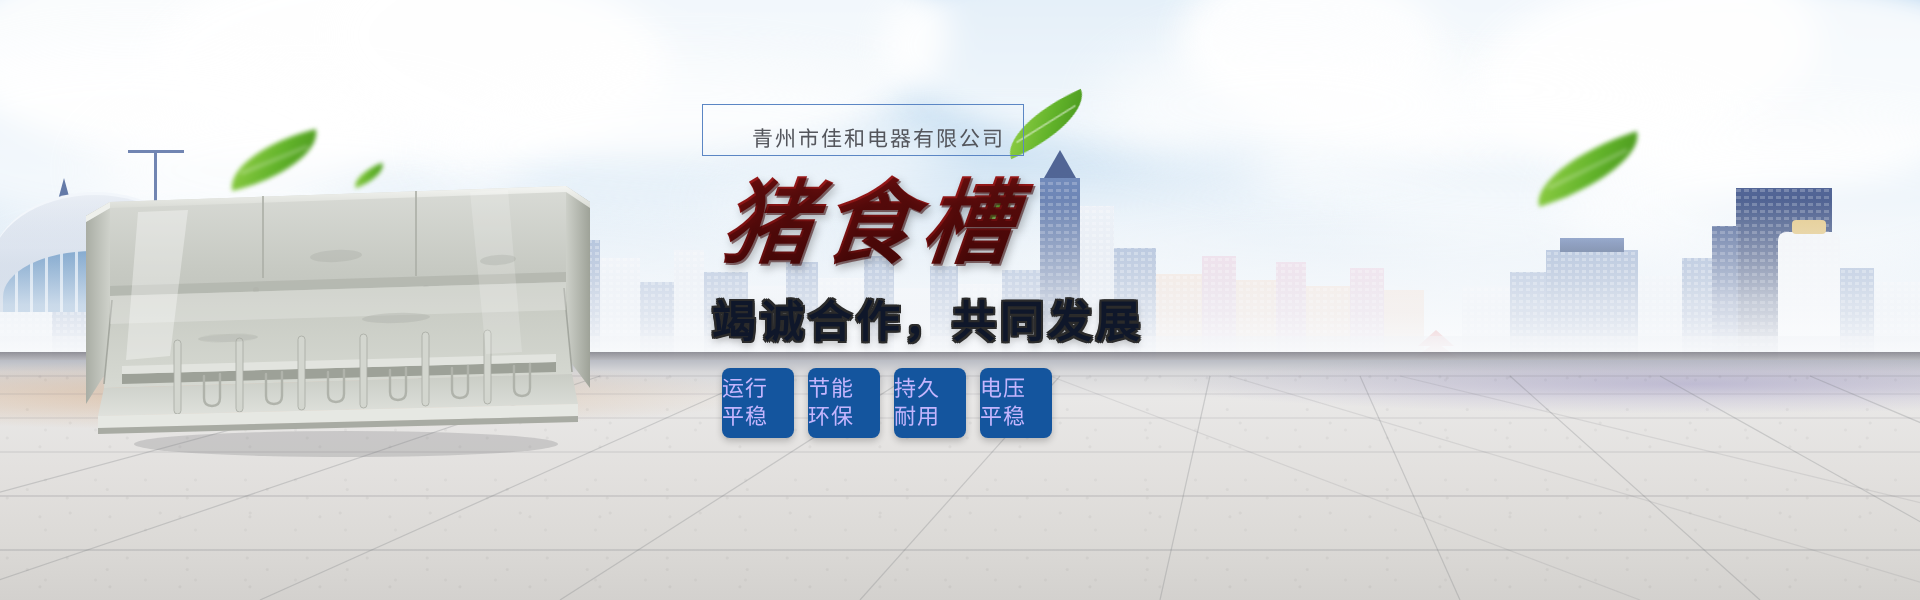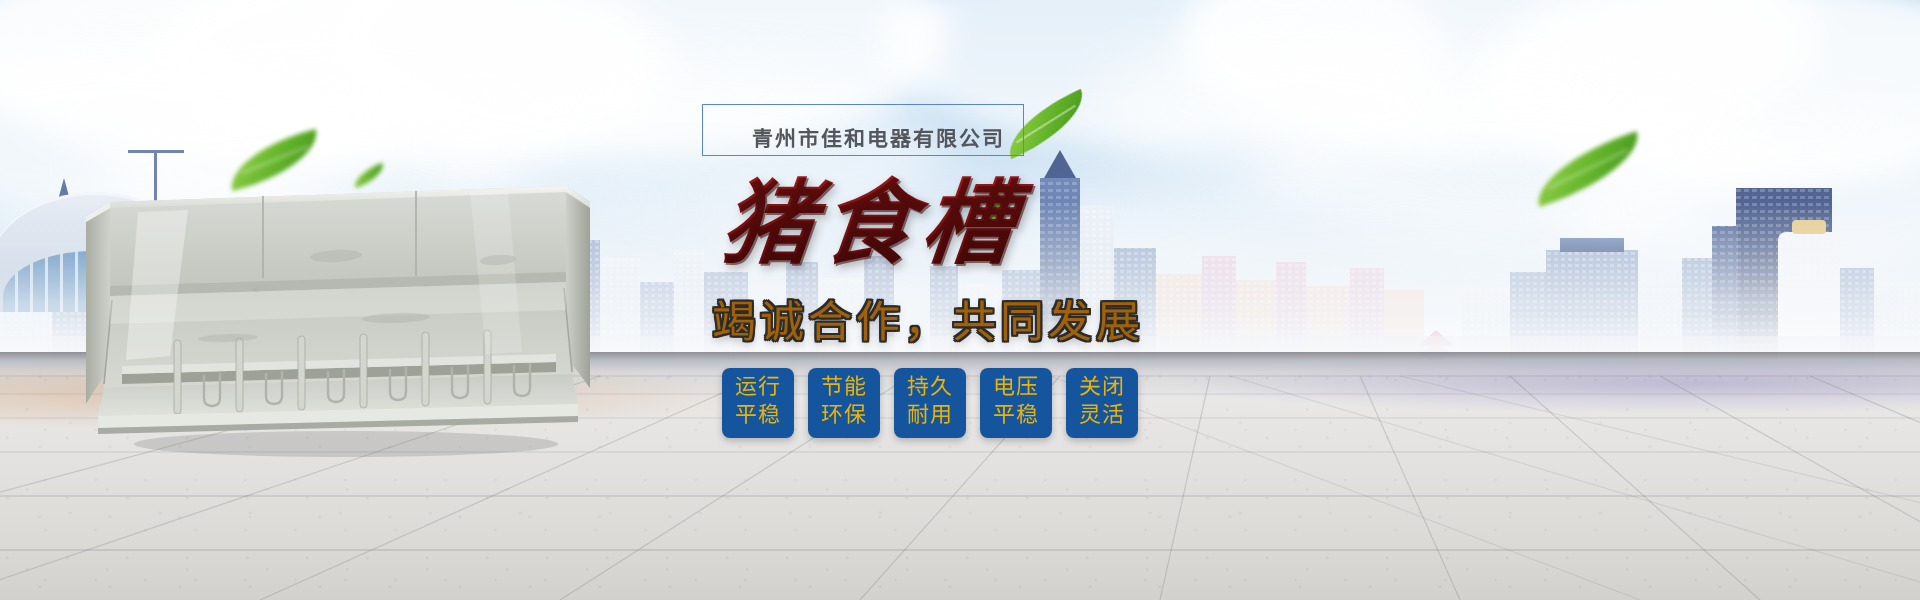--- a/index.html
+++ b/index.html
@@ -123,21 +123,20 @@
 
   
   .frame{
     position:absolute; left:702px; top:104px; width:322px; height:52px;
     border:1px solid #5b86c4;
   }
   .company{
     position:absolute; left:752px; top:122px;
     font-size:21px; letter-spacing:2px; color:#54565c; white-space:nowrap;
     font-family:"DejaVu Sans","Liberation Sans",sans-serif;
-    font-weight:bold;
   }
   .company-rule{
     position:absolute; left:703px; top:155px; width:44px; height:1px; background:#5b86c4;
   }
 
   .title{
     position:absolute; left:722px; top:168px; width:320px; height:110px;
     font-size:92px; line-height:110px; white-space:nowrap;
     font-family:"DejaVu Serif","Liberation Serif",serif;
     font-weight:700; font-style:italic;
@@ -147,38 +146,38 @@
       2px 2px 0 rgba(60,6,6,.55),
       4px 5px 10px rgba(0,0,0,.28);
     background:linear-gradient(180deg,#a01b1b 0%,#8c1414 45%,#5d0d0d 100%);
     -webkit-background-clip:text; background-clip:text;
     -webkit-text-fill-color:transparent;
     transform:skewX(-6deg);
   }
 
   .subtitle{
     position:absolute; left:712px; top:286px;
-    font-size:44px; font-weight:400; letter-spacing:4px; white-space:nowrap;
-    color:#a16207;
+    font-size:44px; font-weight:700; letter-spacing:4px; white-space:nowrap;
+    color:#0f172a;
     font-family:"DejaVu Sans","Liberation Sans",sans-serif;
     text-shadow:
       -2px -2px 0 #2b2b2b, 2px -2px 0 #2b2b2b, -2px 2px 0 #2b2b2b, 2px 2px 0 #2b2b2b,
       0 -2px 0 #2b2b2b, 0 2px 0 #2b2b2b, -2px 0 0 #2b2b2b, 2px 0 0 #2b2b2b,
       0 4px 8px rgba(0,0,0,.35);
   }
 
   
   .badges{ position:absolute; left:722px; top:368px; display:flex; gap:14px; }
   .badge{
     width:72px; height:70px; border-radius:8px;
     background:#14559e;
-    color:#eab308; display:flex; flex-direction:column;
-    align-items:center; justify-content:center;
+    color:#c4b5fd; display:flex; flex-direction:column;
+    align-items:flex-start; justify-content:center;
     font-size:22px; line-height:28px; letter-spacing:1px;
-    font-family:Liberation Mono, monospace;
+    font-family:Liberation Sans, sans-serif;
     box-shadow:0 3px 7px rgba(0,0,0,.22);
   }
   .badge span{ display:block; }
 </style>
 </head>
 <body>
 
 <div id="banner">
 
   <div class="sky">
@@ -504,19 +503,15 @@
       <span>环保</span>
     </div>
     <div class="badge">
       <span>持久</span>
       <span>耐用</span>
     </div>
     <div class="badge">
       <span>电压</span>
       <span>平稳</span>
     </div>
-    <div class="badge">
-      <span>关闭</span>
-      <span>灵活</span>
-    </div>
   </div>
 
 </div>
 
 </body></html>

